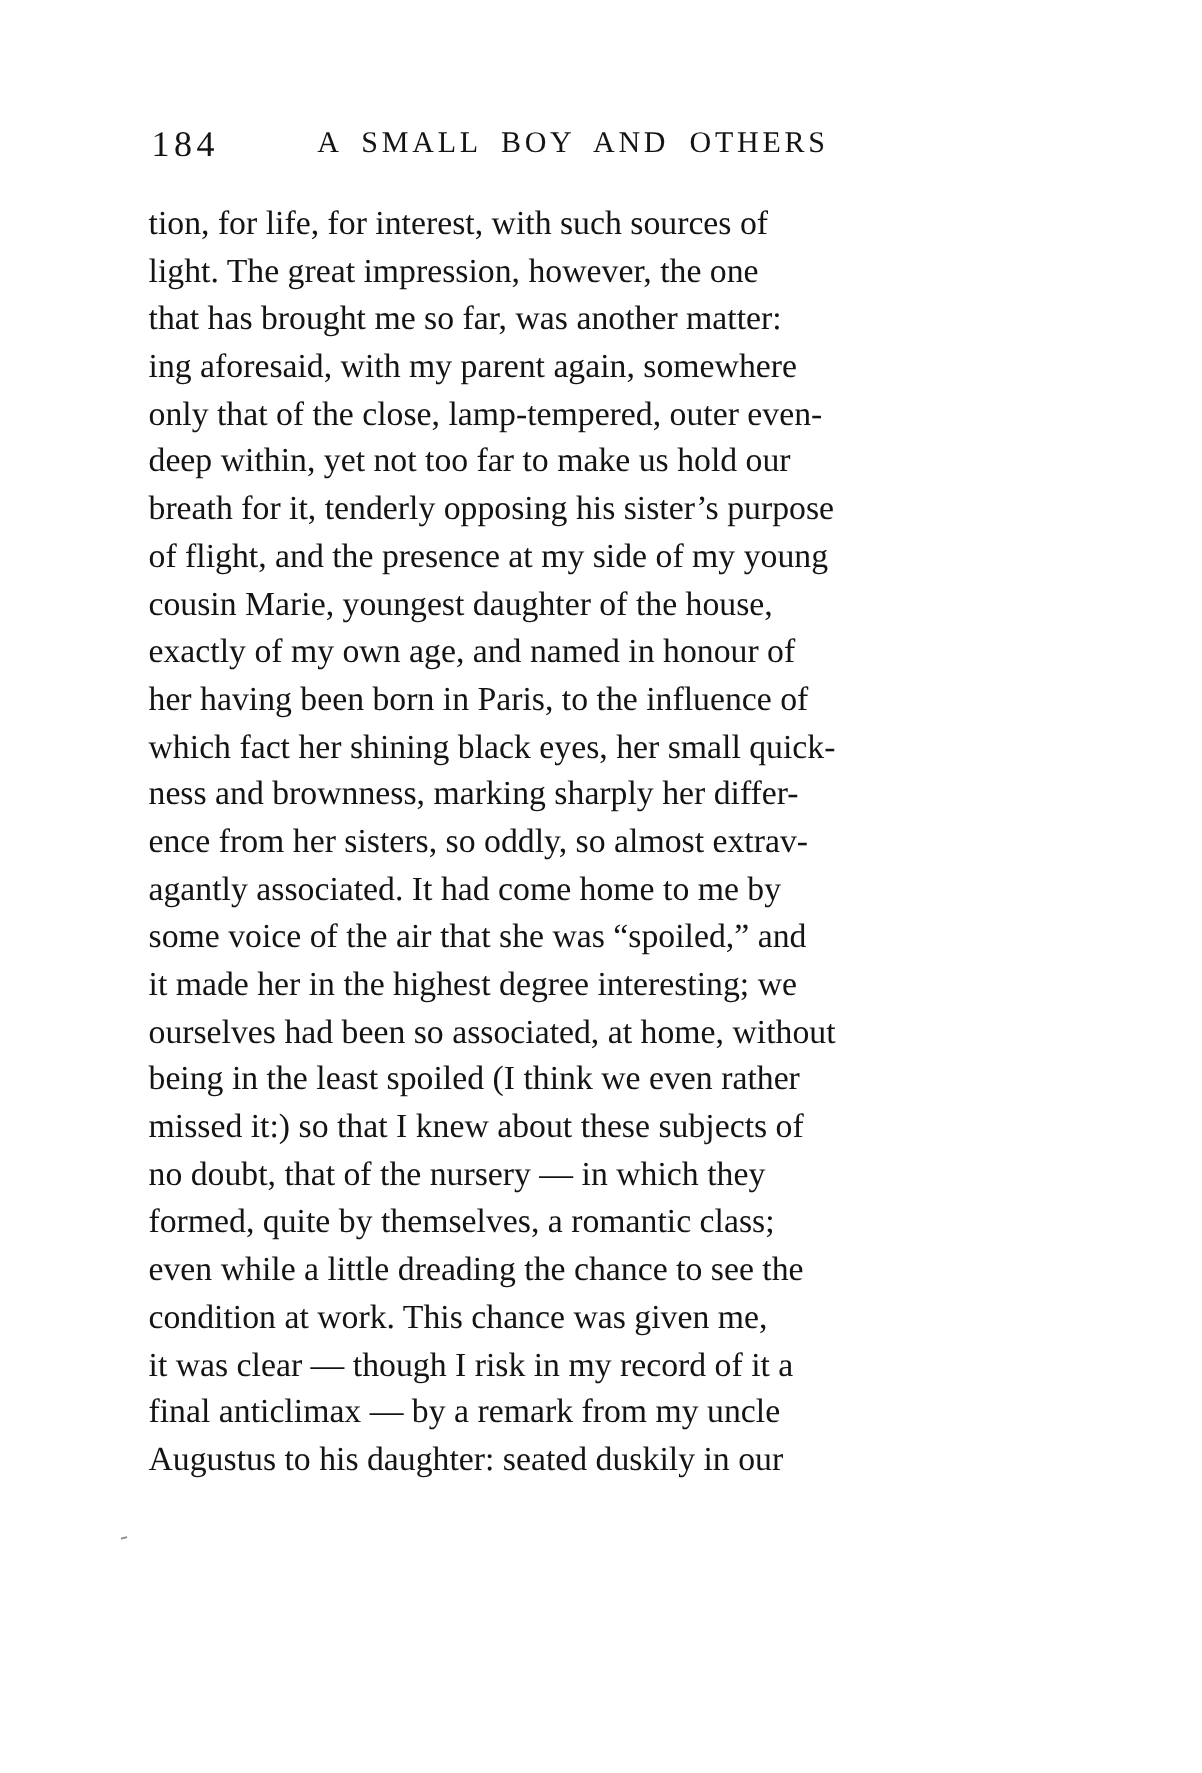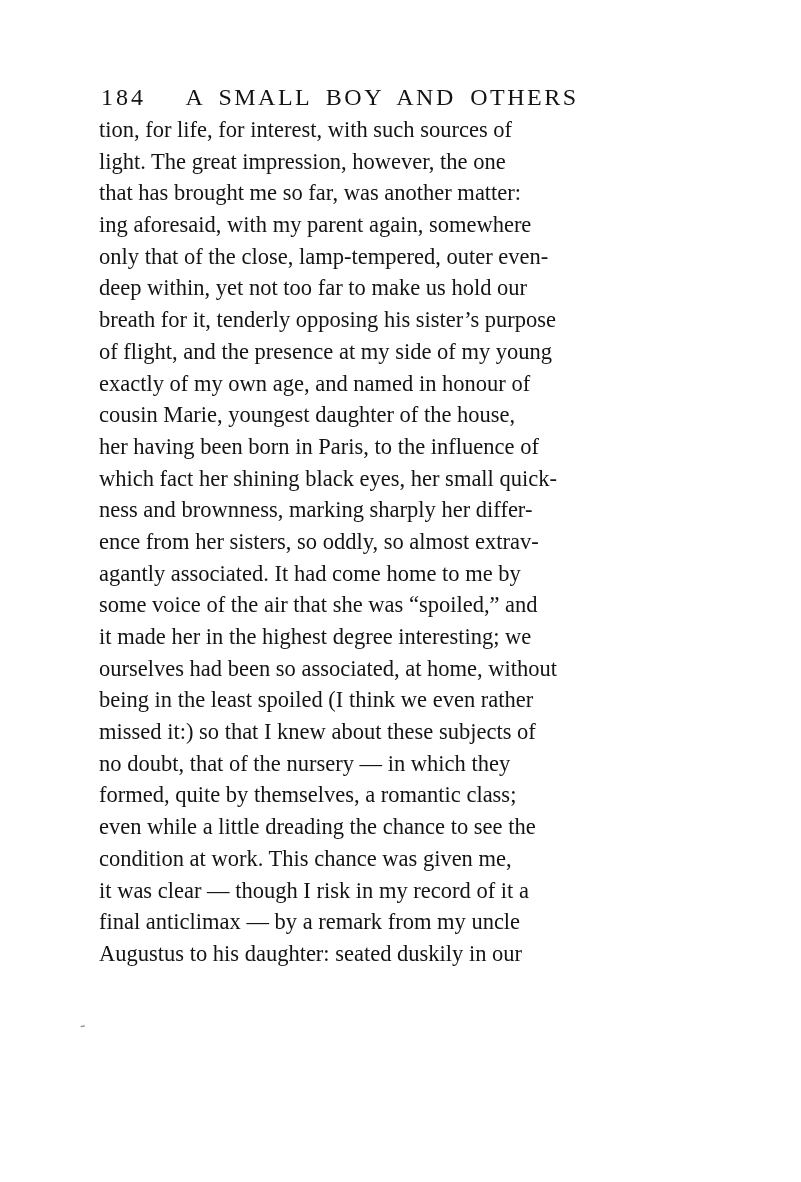--- a/index.html
+++ b/index.html
@@ -26,29 +26,29 @@
   .page-number {
     position: absolute;
     left: 2px;
     top: 0;
     font-size: 24px;
     letter-spacing: 3px;
     text-align: center;
   }
   .header-title {
     text-align: center;
-    font-size: 24px;
+    font-size: 20px;
     letter-spacing: 2.5px;
     word-spacing: 6px;
     white-space: nowrap;
   }
   .body-text {
     position: absolute;
     left: 99px;
-    top: 114px;
+    top: 133px;
     width: 566px;
   }
   .line {
     font-size: 22.5px;
     line-height: 31.7px;
     height: 31.7px;
     white-space: nowrap;
     text-align: justify;
     text-align-last: justify;
     -moz-text-align-last: justify;
@@ -85,22 +85,22 @@
 
   <div class="body-text">
     <div class="line"><span class="line-inner">tion, for life, for interest, with such sources of</span></div>
     <div class="line"><span class="line-inner">light.  The great impression, however, the one</span></div>
     <div class="line"><span class="line-inner">that has brought me so far, was another matter:</span></div>
     <div class="line"><span class="line-inner">ing aforesaid, with my parent again, somewhere</span></div>
     <div class="line"><span class="line-inner">only that of the close, lamp-tempered, outer even-</span></div>
     <div class="line"><span class="line-inner">deep within, yet not too far to make us hold our</span></div>
     <div class="line"><span class="line-inner">breath for it, tenderly opposing his sister’s purpose</span></div>
     <div class="line"><span class="line-inner">of flight, and the presence at my side of my young</span></div>
+    <div class="line"><span class="line-inner">cousin Marie, youngest daughter of the house,</span></div>
     <div class="line"><span class="line-inner">exactly of my own age, and named in honour of</span></div>
-    <div class="line"><span class="line-inner">cousin Marie, youngest daughter of the house,</span></div>
     <div class="line"><span class="line-inner">her having been born in Paris, to the influence of</span></div>
     <div class="line"><span class="line-inner">which fact her shining black eyes, her small quick-</span></div>
     <div class="line"><span class="line-inner">ness and brownness, marking sharply her differ-</span></div>
     <div class="line"><span class="line-inner">ence from her sisters, so oddly, so almost extrav-</span></div>
     <div class="line"><span class="line-inner">agantly associated.  It had come home to me by</span></div>
     <div class="line"><span class="line-inner">some voice of the air that she was “spoiled,” and</span></div>
     <div class="line"><span class="line-inner">it made her in the highest degree interesting;  we</span></div>
     <div class="line"><span class="line-inner">ourselves had been so associated, at home, without</span></div>
     <div class="line"><span class="line-inner">being in the least spoiled (I think we even rather</span></div>
     <div class="line"><span class="line-inner">missed it:) so that I knew about these subjects of</span></div>

